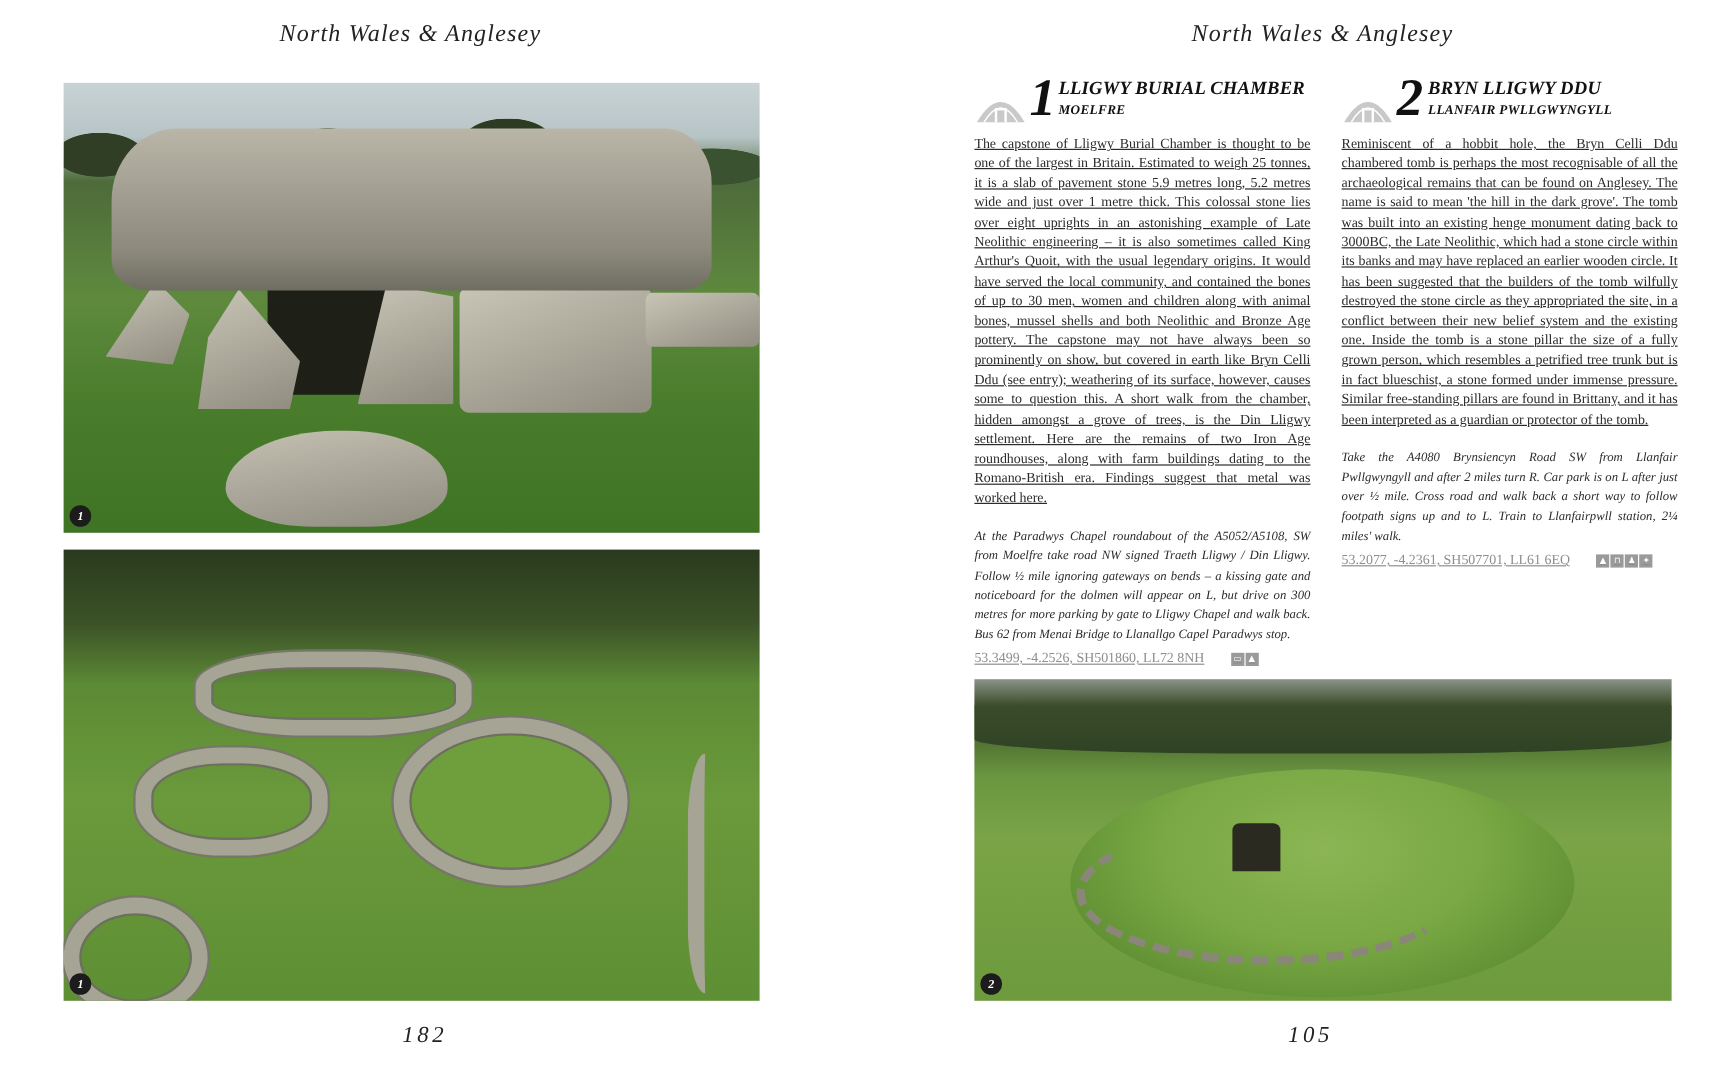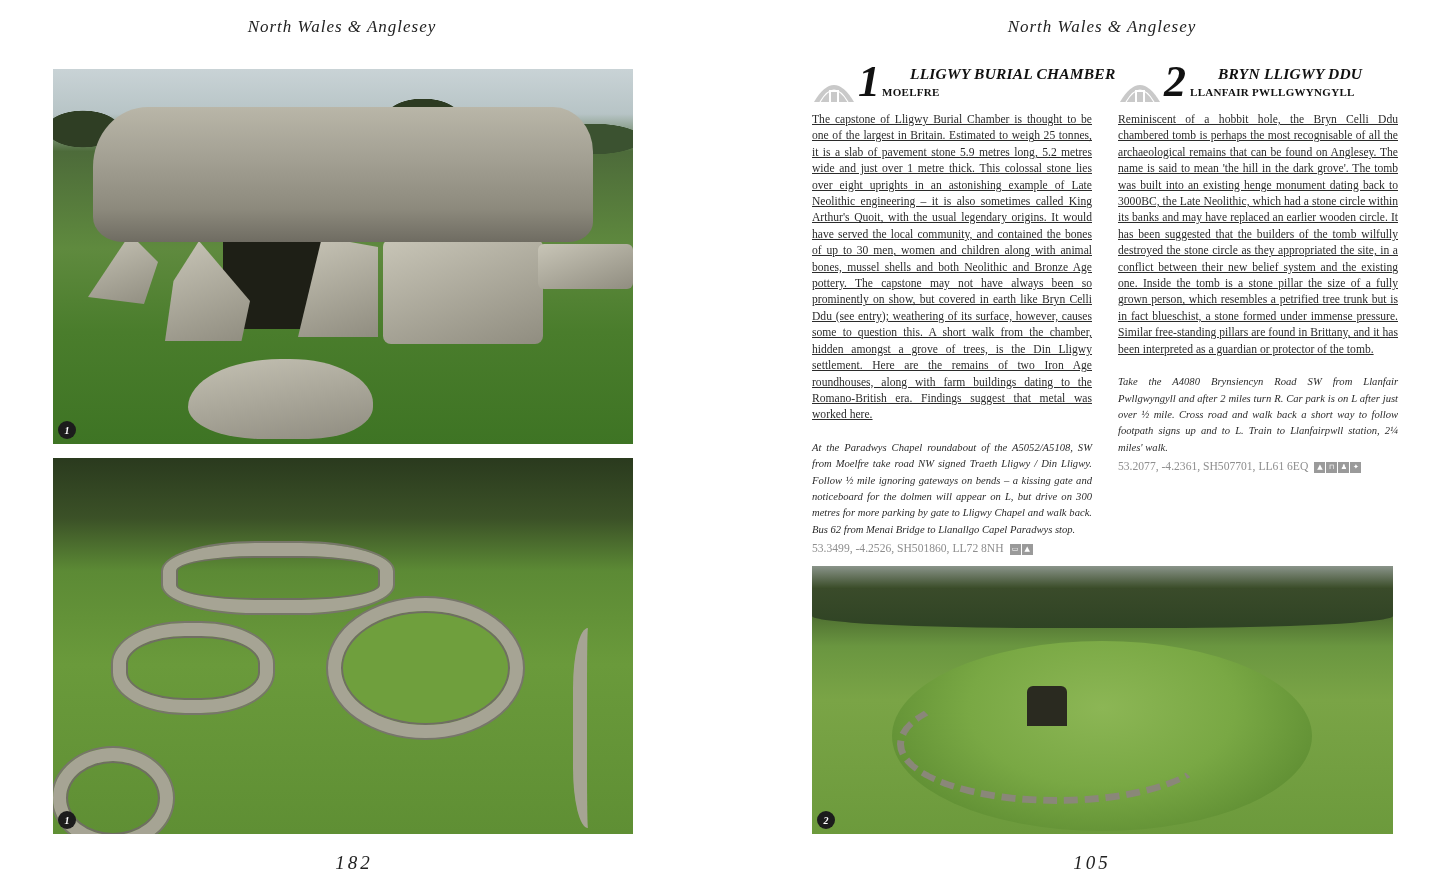--- a/index.html
+++ b/index.html
@@ -2,21 +2,21 @@
 <html><head>
 <meta charset="utf-8">
 <style>
   * { box-sizing: border-box; margin: 0; padding: 0; }
   html, body { width: 1445px; height: 893px; background: #ffffff; overflow: hidden; }
   body { position: relative; font-family: "DejaVu Serif", "Liberation Serif", serif; color: #2a2a2a; }
 
   .running-head {
     position: absolute; top: 17px; height: 22px; width: 400px;
     text-align: center; font-family: "Liberation Serif", serif; font-style: italic;
-    font-size: 17px; letter-spacing: 1px; color: #222;
+    font-size: 20px; letter-spacing: 1px; color: #222;
   }
   .running-head.left { left: 142px; }
   .running-head.right { left: 902px; }
 
   .folio {
     position: absolute; top: 852px; width: 200px; text-align: center;
     font-family: "Liberation Serif", serif; font-style: italic; font-size: 19px; letter-spacing: 3px; color: #222;
   }
   .folio.left { left: 254px; }
   .folio.right { left: 992px; }
@@ -73,29 +73,29 @@
   
   .entry { position: absolute; top: 64px; width: 280px; }
   #entry-1 { left: 812px; }
   #entry-2 { left: 1118px; }
 
   .entry-head { position: relative; height: 46px; }
   .site-icon { position: absolute; left: 0; top: 8px; width: 44px; height: 30px; }
   .entry-num { position: absolute; left: 46px; top: -4px; font-family: "Liberation Serif", serif; font-style: italic; font-weight: bold;
     font-size: 44px; line-height: 44px; color: #111; }
   .entry-title { position: absolute; left: 72px; top: 1px; font-family: "Liberation Serif", serif; font-style: italic; font-weight: bold;
-    font-size: 15.5px; letter-spacing: 0.2px; color: #111; white-space: nowrap; margin-left: 28px; }
+    font-size: 15.5px; letter-spacing: 0.2px; color: #111; white-space: nowrap; }
   #entry-1 .entry-title { left: 70px; }
-  .entry-sub { position: absolute; left: 72px; top: 22px; font-family: "Liberation Serif", serif; font-weight: bold;
+  .entry-sub { position: absolute; left: 72px; top: 22px; font-family: "Liberation Serif", serif; font-style: italic; font-weight: bold;
     font-size: 11px; letter-spacing: 0.3px; color: #111; white-space: nowrap; }
   #entry-1 .entry-sub { left: 70px; }
 
   .entry-body { margin-top: 2px; font-family: "Liberation Serif", serif; font-size: 11.6px; line-height: 16.4px; text-align: justify; color: #2b2b2b; text-decoration: underline; }
   .entry-directions { margin-top: 16px; font-family: "Liberation Serif", serif; font-style: italic; font-size: 10.6px; line-height: 16.4px; text-align: justify; color: #2b2b2b; }
-  .entry-coords { margin-top: 3px; font-family: "Liberation Serif", serif; font-size: 11.6px; line-height: 16px; color: #8e8e8e; display: flex; align-items: center; gap: 6px; }
+  .entry-coords { margin-top: 3px; font-family: "Liberation Serif", serif; font-size: 11.6px; line-height: 16px; color: #8e8e8e; display: flex; align-items: center; gap: 22px; text-decoration: underline; }
   .tiny-icons { display: inline-flex; gap: 1px; }
   .tiny-icon { width: 11px; height: 11px; background: #9a9a9a; color: #fff; font-size: 7px; line-height: 11px; text-align: center; font-family: "DejaVu Sans", sans-serif; }
 </style>
 </head>
 <body>
 
 <div class="running-head left">North Wales &amp; Anglesey</div>
 <div class="running-head right">North Wales &amp; Anglesey</div>
 
 <div class="photo" id="photo-1">

